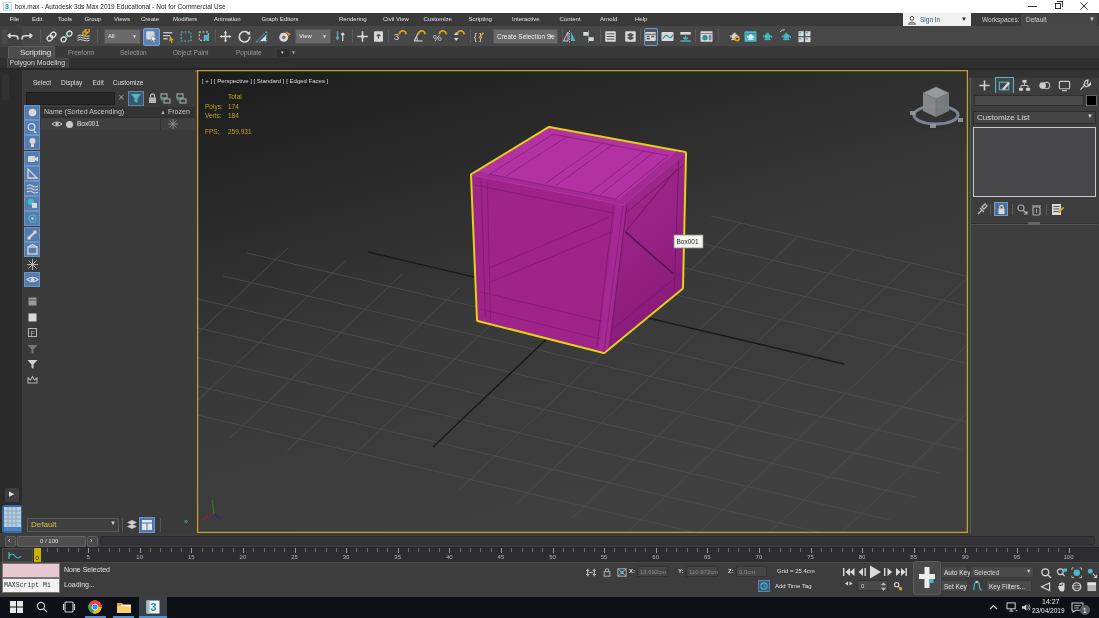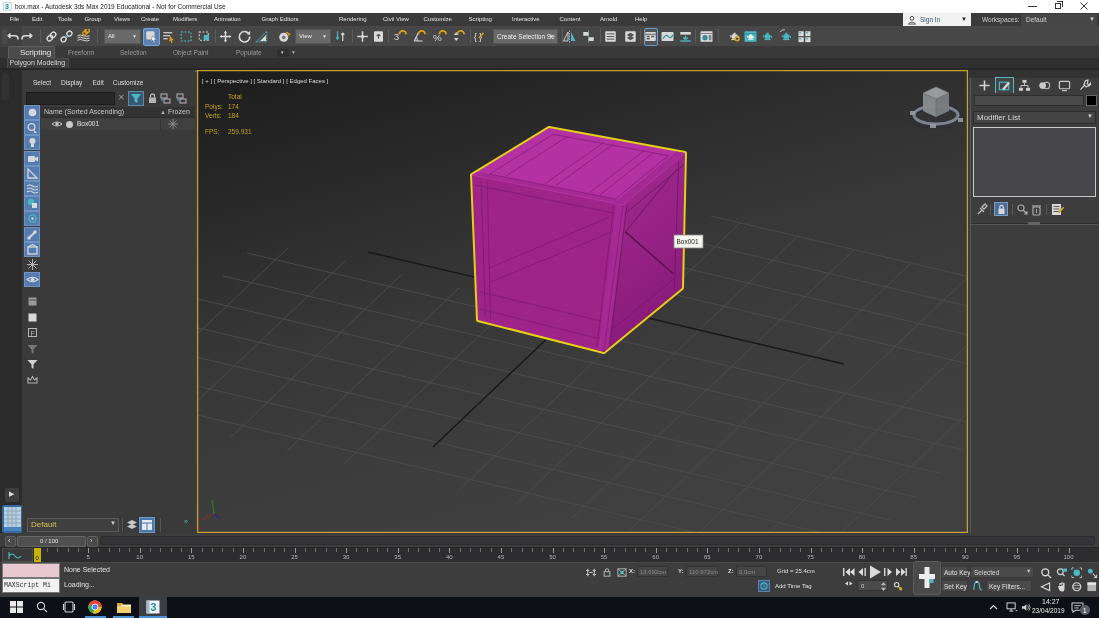--- a/index.html
+++ b/index.html
@@ -579,21 +579,21 @@
     <svg class="abs" style="left:1058px;top:79px;" width="13" height="13" viewBox="0 0 14 14">
       <rect x="1.5" y="2.5" width="11" height="8" rx="1" fill="none" stroke="#c9c9c9" stroke-width="1.3"></rect>
       <line x1="4.5" y1="12.5" x2="9.5" y2="12.5" stroke="#c9c9c9" stroke-width="1.3"></line>
     </svg>
     <svg class="abs" style="left:1078px;top:79px;" width="13" height="13" viewBox="0 0 14 14">
       <path d="M2.5 11.5 L7 7 M10.8 1.2 a3 3 0 0 0 -3.6 3.6 l-1 1 2.8 2.8 1-1 a3 3 0 0 0 3.6-3.6 L11.5 6.5 10 5 Z" fill="none" stroke="#c9c9c9" stroke-width="1.3"></path>
     </svg>
     <div class="abs" style="left:974px;top:95px;width:110px;height:11px;background:#4a4a4a;border:1px solid #2e2e2e;"></div>
     <div class="abs" style="left:1086px;top:95px;width:11px;height:11px;background:#000;border:1px solid #666;"></div>
     <div class="abs" style="left:973px;top:111px;width:123px;height:13px;background:#444;border:1px solid #2b2b2b;"></div>
-    <div class="tx" style="left:977px;top:113px;font-size:8px;color:#d8d8d8;">Modifier List</div>
+    <div class="tx" style="left:977px;top:113px;font-size:8px;color:#d8d8d8;">Customize List</div>
     <div class="tx" style="left:1087px;top:113px;font-size:6px;color:#ccc;">▼</div>
     <div class="abs" style="left:973px;top:127px;width:123px;height:70px;background:#47474b;border:1.5px solid #c9c9c9;"></div>
     <svg class="abs" style="left:976px;top:203px;" width="12" height="13" viewBox="0 0 12 13">
       <path d="M2 11 L6 7 M6 4 L9 1 L11 3 L8 6 Z M4 5 L8 9" stroke="#b9b9b9" stroke-width="1.4" fill="none"></path>
     </svg>
     <div class="abs" style="left:990px;top:204px;width:1px;height:11px;background:#585858;"></div>
     <div class="abs" style="left:994px;top:202px;width:14px;height:14px;background:#4f6e96;border:1px solid #7a9cc4;"></div>
     <svg class="abs" style="left:997px;top:204px;" width="9" height="11" viewBox="0 0 9 11">
       <rect x="1.5" y="4.5" width="6" height="5.5" fill="#d8d8d8"></rect>
       <path d="M2.8 4.5 V3 a1.7 1.7 0 0 1 3.4 0 V4.5" fill="none" stroke="#d8d8d8" stroke-width="1.2"></path>

